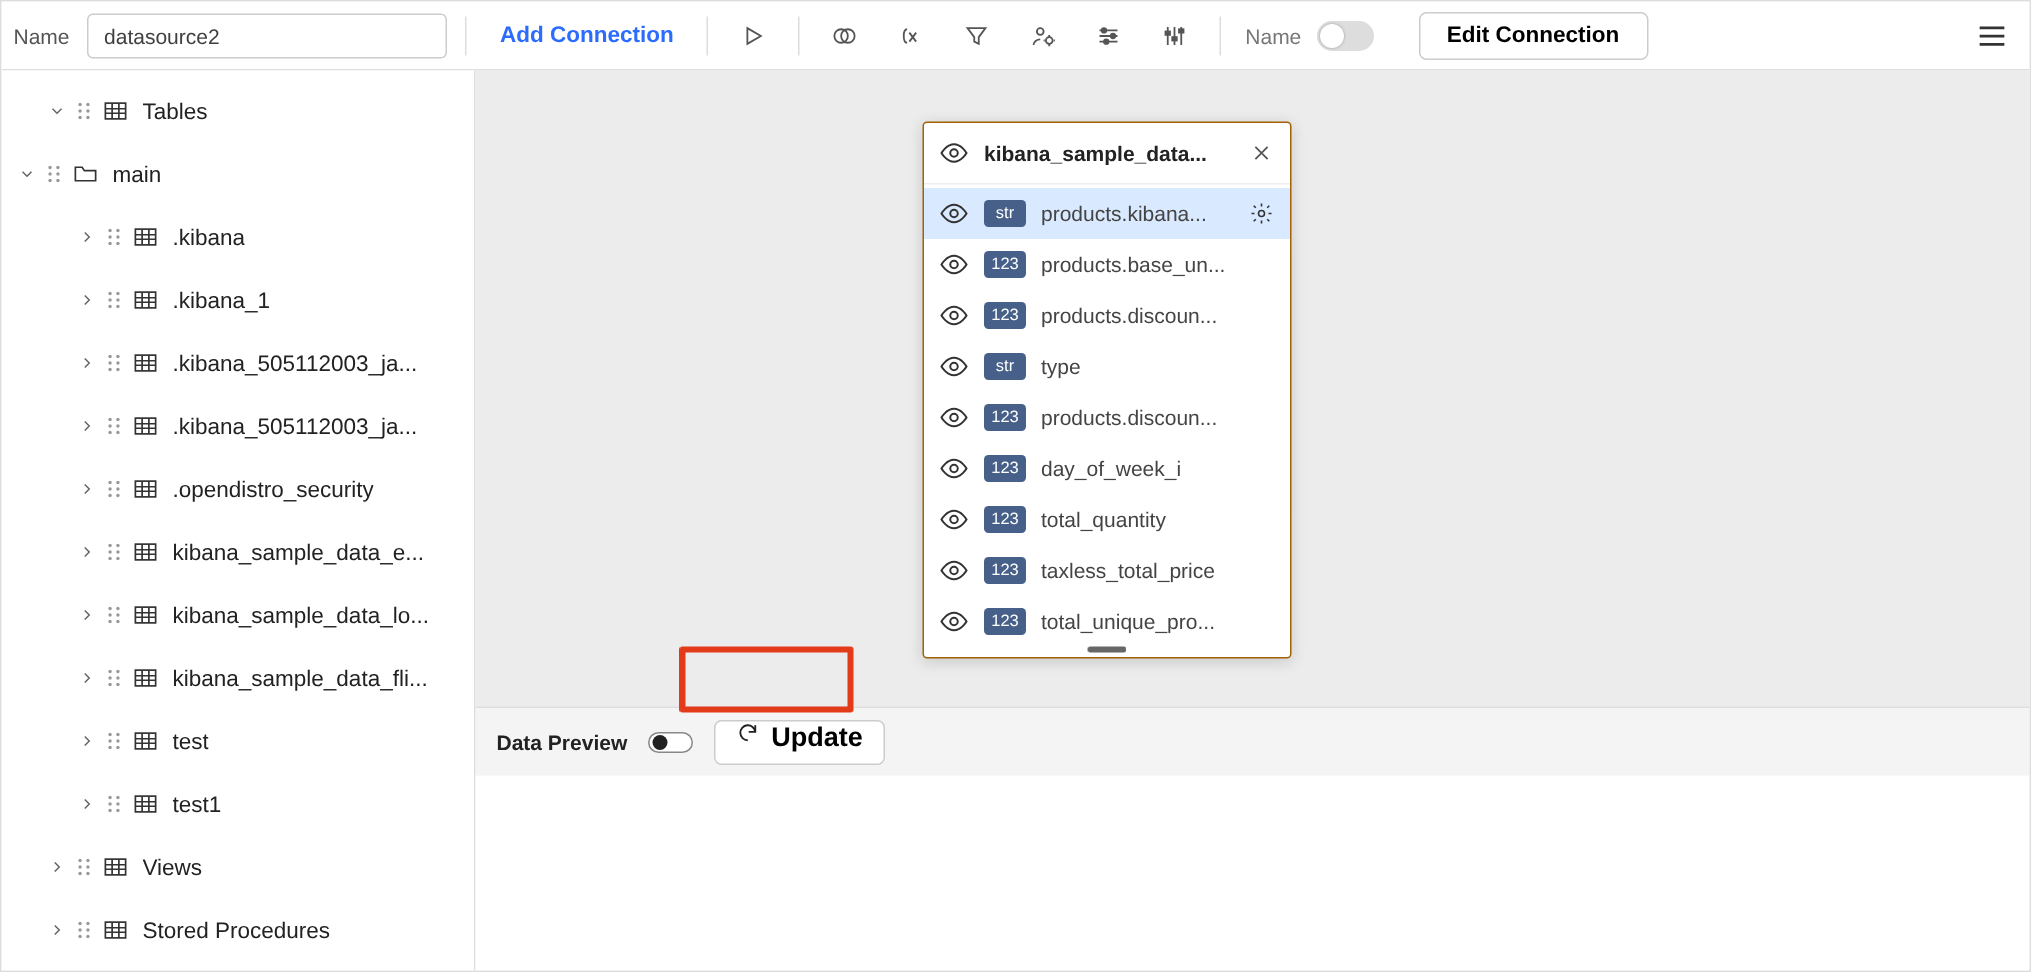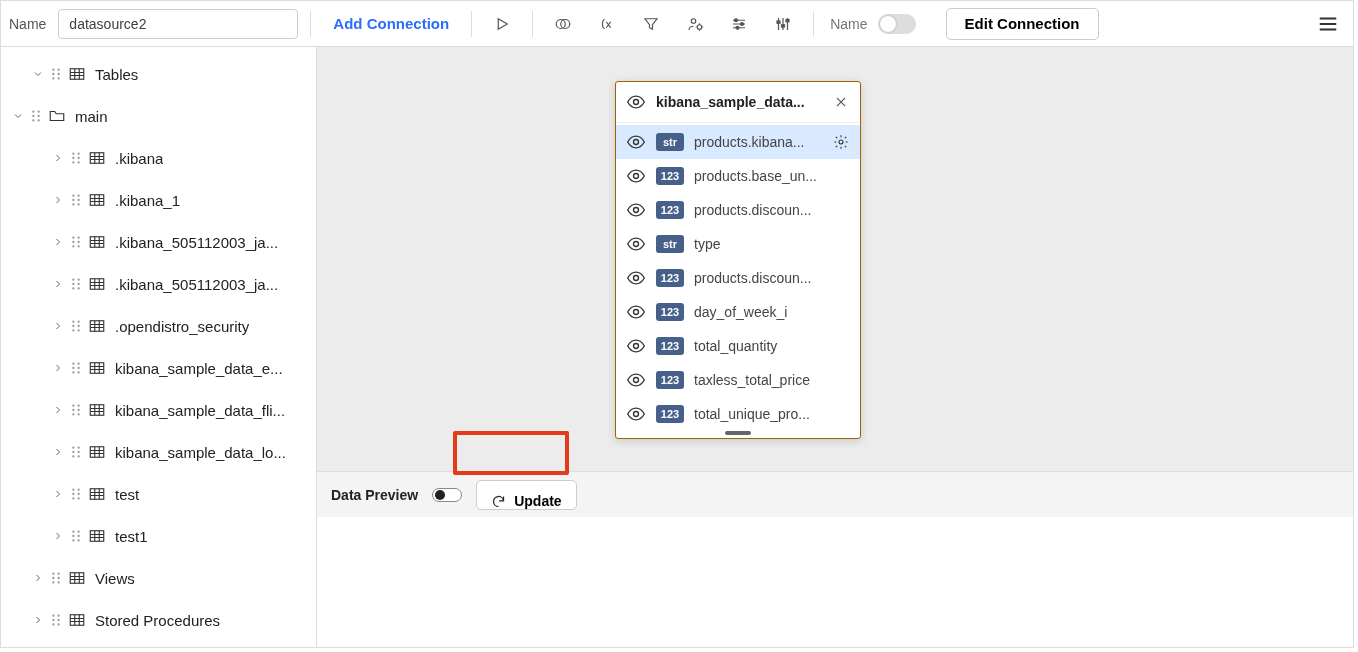--- a/index.html
+++ b/index.html
@@ -94,42 +94,42 @@
   .card-hdr .close svg{width:14px;height:14px;stroke:#555;stroke-width:2;fill:none;}
   .card-body{overflow:auto;padding:2px 0 6px 0;}
   .field-row{
     display:flex;align-items:center;height:34px;padding:0 10px;gap:10px;font-size:14px;color:#444;
     cursor:pointer;
   }
   .field-row.sel{background:var(--highlight);}
   .field-row .badge{
     display:inline-flex;align-items:center;justify-content:center;
     min-width:28px;height:18px;border-radius:3px;background:var(--badge);color:#fff;
-    font-size:11px;font-weight:700;padding:0 3px;
+    font-size:11px;font-weight:400;padding:0 3px;
   }
   .field-row .fname{flex:1;white-space:nowrap;overflow:hidden;text-overflow:ellipsis;}
   .field-row .gear{width:18px;height:18px;display:none;align-items:center;justify-content:center;}
   .field-row.sel .gear{display:flex;}
   .field-row .gear svg{width:16px;height:16px;stroke:#333;fill:none;stroke-width:1.6;}
   .card-footer{height:10px;display:flex;align-items:center;justify-content:center;}
   .card-footer .handle{width:26px;height:4px;border-radius:2px;background:#666;}
   
   .preview-bar{
     height:var(--preview-h);
     border-top:1px solid var(--ui-border);
     background:#f4f4f4;
     display:flex;align-items:center;padding:0 14px;gap:14px;
     font-size:14px;
   }
   .preview-bar .lbl{font-weight:700;}
   .mini-toggle{position:relative;width:30px;height:14px;border:1px solid #888;border-radius:8px;background:#fff;cursor:pointer;}
   .mini-toggle .dot{position:absolute;left:2px;top:1px;width:10px;height:10px;border-radius:50%;background:#222;}
   .update-btn{
-    display:inline-flex;align-items:flex-end;gap:8px;height:30px;padding:0 14px;border:1px solid #ccc;border-radius:5px;
-    background:#fff;font-weight:600;font-size:14px;cursor:pointer;
+    display:inline-flex;align-items:flex-start;gap:8px;height:30px;padding:0 14px;border:1px solid #ccc;border-radius:5px;
+    background:#fff;font-weight:600;font-size:18px;cursor:pointer;
   }
   .update-btn svg{width:15px;height:15px;stroke:#222;fill:none;stroke-width:2;}
   .preview-body{flex:0 0 130px;background:#fff;}
   .callout{
     position:absolute;border:4px solid var(--callout);border-radius:2px;pointer-events:none;
     left:452px;top:430px;width:116px;height:44px;
   }
   
   svg{display:block;}
 </style>
@@ -428,46 +428,46 @@
                 <circle cx="2" cy="13" r="1.3"></circle>
                 <circle cx="8" cy="13" r="1.3"></circle>
               </svg>
             </span>
             <span class="ico">
               <svg viewBox="0 0 24 24">
                 <rect x="3" y="5" width="18" height="14"></rect>
                 <path d="M3 10h18M3 14h18M9 5v14M15 5v14"></path>
               </svg>
             </span>
+            <span class="lbl">kibana_sample_data_lo...</span>
+          </div>
+          <div class="tree-row">
+            <span class="indent" style="width:48px"></span>
+            <span class="chev">
+              <svg viewBox="0 0 24 24">
+                <path d="M9 6l6 6-6 6"></path>
+              </svg>
+            </span>
+            <span class="drag">
+              <svg viewBox="0 0 10 16">
+                <circle cx="2" cy="3" r="1.3"></circle>
+                <circle cx="8" cy="3" r="1.3"></circle>
+                <circle cx="2" cy="8" r="1.3"></circle>
+                <circle cx="8" cy="8" r="1.3"></circle>
+                <circle cx="2" cy="13" r="1.3"></circle>
+                <circle cx="8" cy="13" r="1.3"></circle>
+              </svg>
+            </span>
+            <span class="ico">
+              <svg viewBox="0 0 24 24">
+                <rect x="3" y="5" width="18" height="14"></rect>
+                <path d="M3 10h18M3 14h18M9 5v14M15 5v14"></path>
+              </svg>
+            </span>
             <span class="lbl">kibana_sample_data_fli...</span>
-          </div>
-          <div class="tree-row">
-            <span class="indent" style="width:48px"></span>
-            <span class="chev">
-              <svg viewBox="0 0 24 24">
-                <path d="M9 6l6 6-6 6"></path>
-              </svg>
-            </span>
-            <span class="drag">
-              <svg viewBox="0 0 10 16">
-                <circle cx="2" cy="3" r="1.3"></circle>
-                <circle cx="8" cy="3" r="1.3"></circle>
-                <circle cx="2" cy="8" r="1.3"></circle>
-                <circle cx="8" cy="8" r="1.3"></circle>
-                <circle cx="2" cy="13" r="1.3"></circle>
-                <circle cx="8" cy="13" r="1.3"></circle>
-              </svg>
-            </span>
-            <span class="ico">
-              <svg viewBox="0 0 24 24">
-                <rect x="3" y="5" width="18" height="14"></rect>
-                <path d="M3 10h18M3 14h18M9 5v14M15 5v14"></path>
-              </svg>
-            </span>
-            <span class="lbl">kibana_sample_data_lo...</span>
           </div>
           <div class="tree-row">
             <span class="indent" style="width:48px"></span>
             <span class="chev">
               <svg viewBox="0 0 24 24">
                 <path d="M9 6l6 6-6 6"></path>
               </svg>
             </span>
             <span class="drag">
               <svg viewBox="0 0 10 16">

